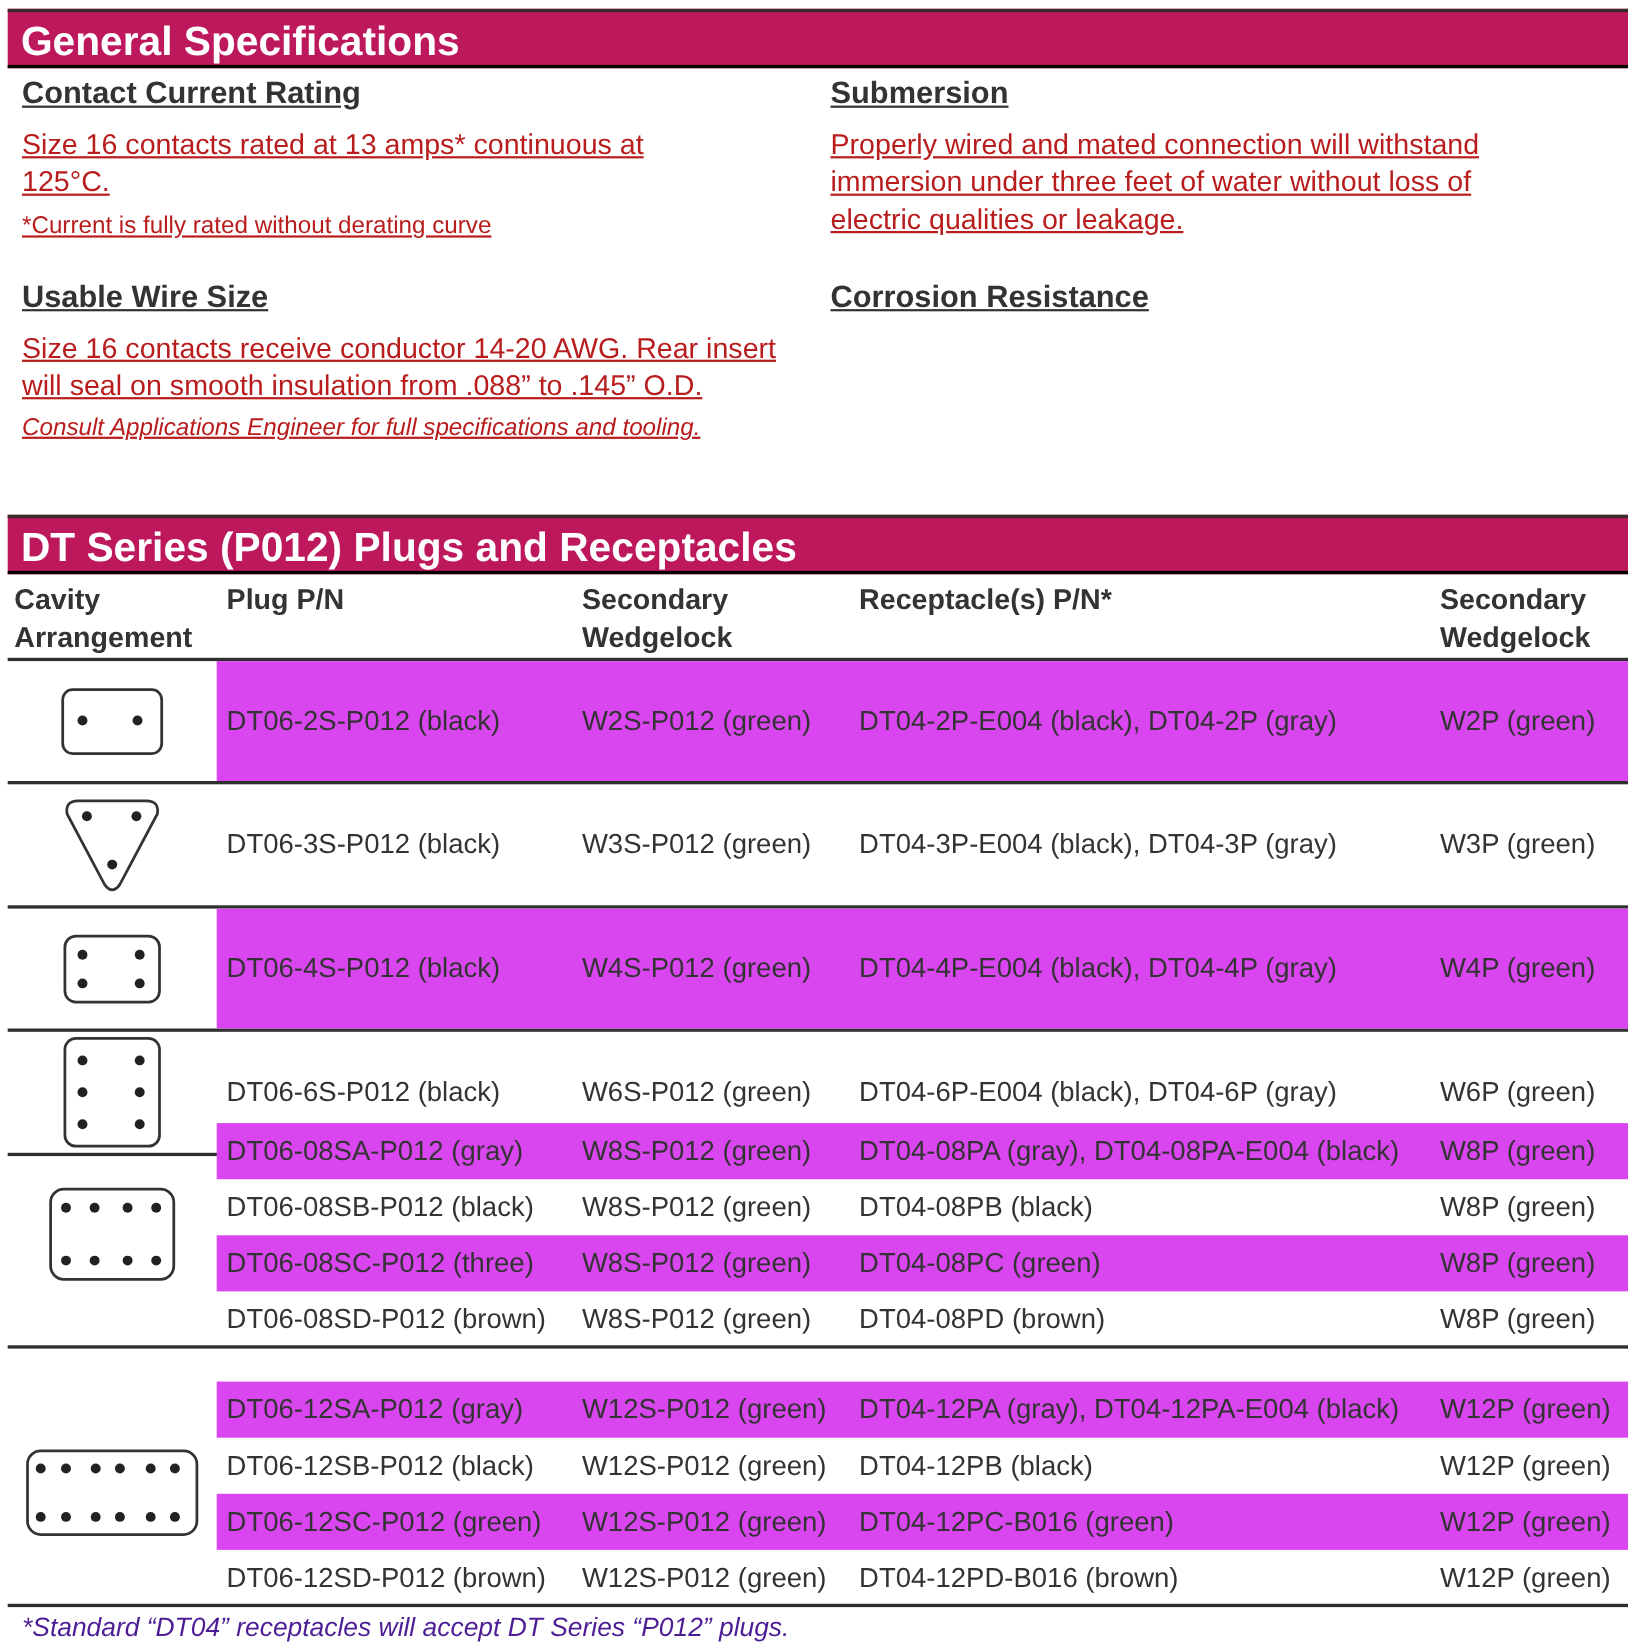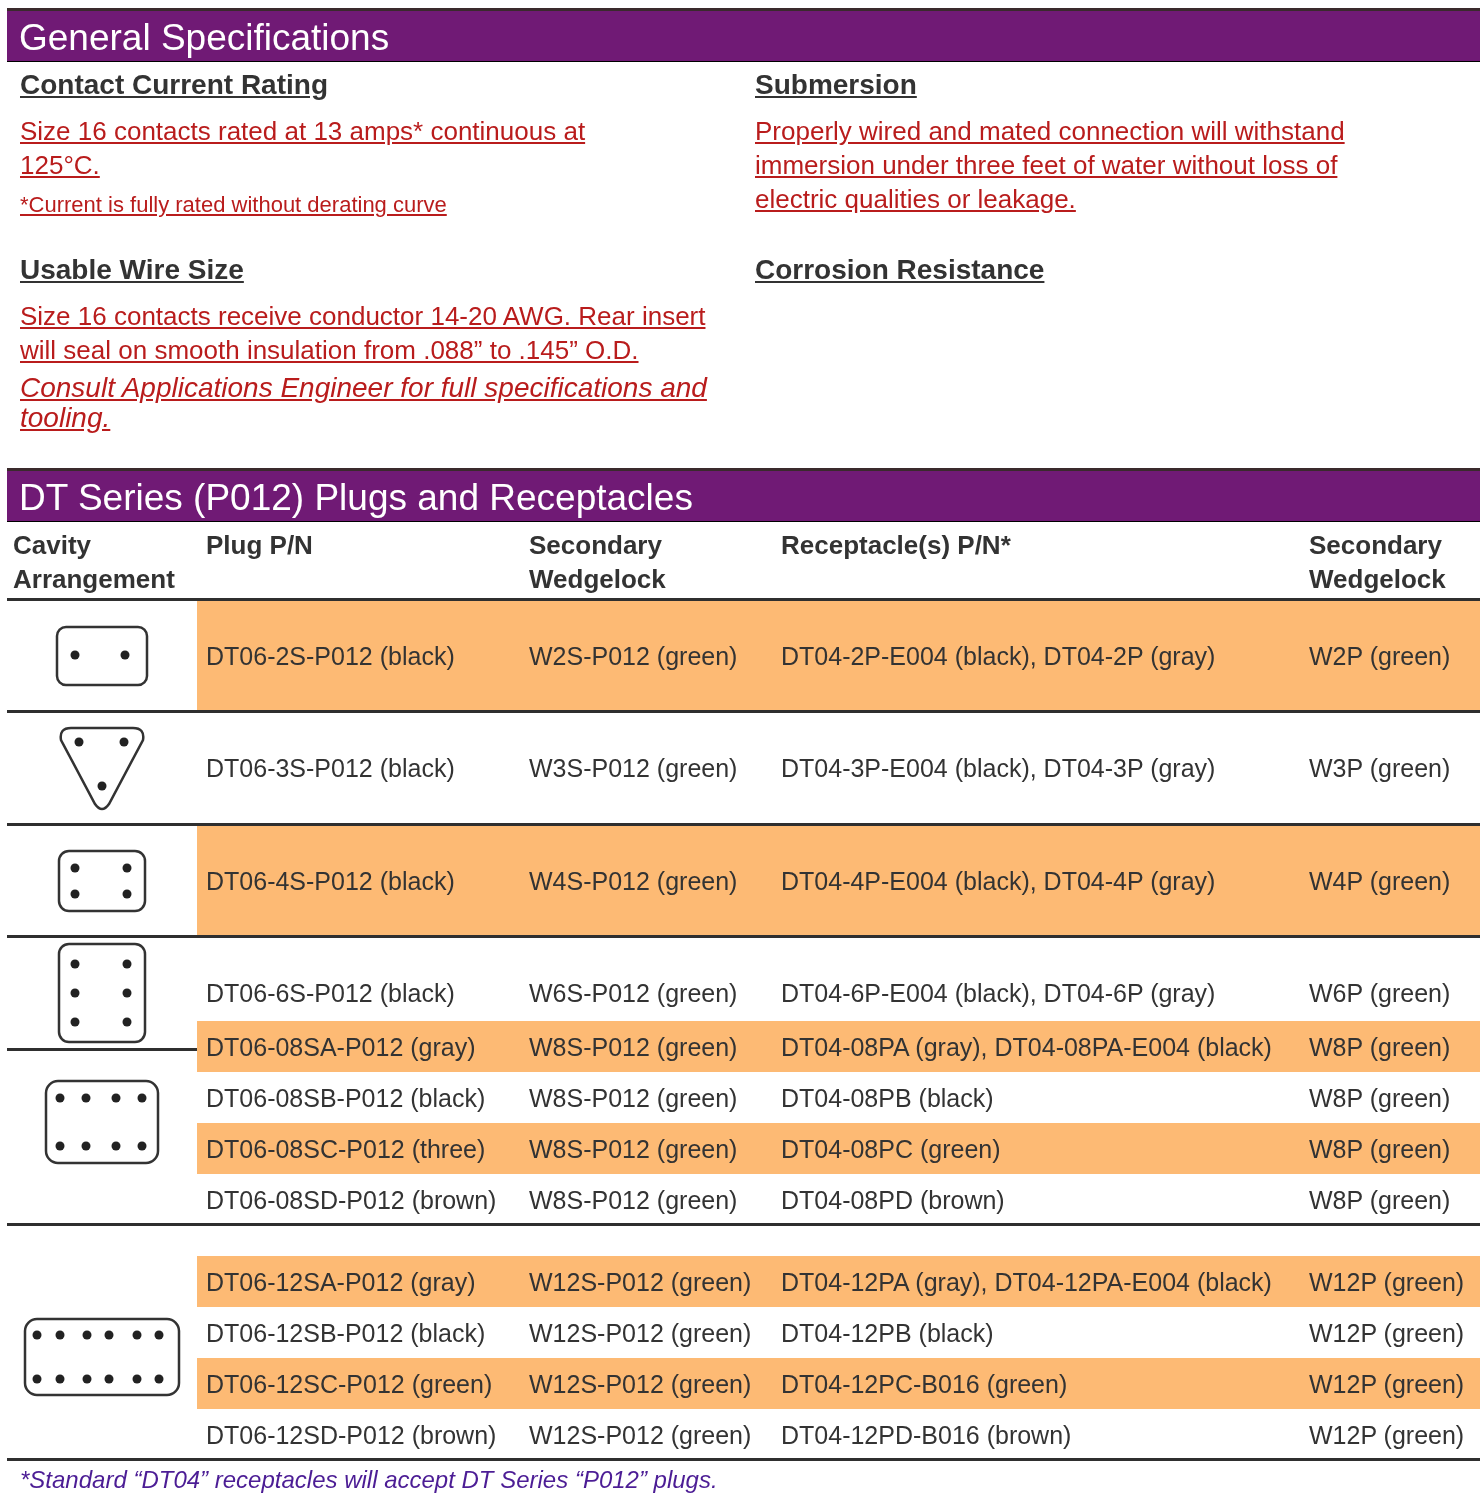--- a/index.html
+++ b/index.html
@@ -1,39 +1,39 @@
 <!DOCTYPE html>
 <html><head>
 <meta charset="utf-8">
 <style>
   html, body { margin: 0; padding: 0; background: #ffffff; }
   body { width: 1484px; height: 1500px; position: relative; overflow: hidden;
          font-family: "Liberation Sans", sans-serif; color: #333333; }
-  .bar { position: absolute; left: 7px; right: 4px; background: #701a75;
-         border-top: 3px solid #3a2a2c; border-bottom: 1px solid #000000;
-         color: #ffffff; font-weight: normal; box-sizing: border-box; }
+  .bar { position: absolute; left: 7px; right: 4px; background: #be185d;
+         border-top: 3px solid #3a2a2c; border-bottom: 3px solid #000000;
+         color: #ffffff; font-weight: bold; box-sizing: border-box; }
   .bar span { position: absolute; left: 12px; font-size: 37px; line-height: 1; }
   #bar1 { top: 8px; height: 54px; }
   #bar1 span { top: 8px; }
   #bar2 { top: 468px; height: 54px; }
   #bar2 span { top: 8px; }
 
   .spec { position: absolute; width: 700px; }
   .spec h3 { margin: 0; font-size: 28px; font-weight: bold; color: #333; line-height: 34px; text-decoration: underline; }
   .spec p { margin: 12px 0 0 0; font-size: 26px; line-height: 34px; color: #b91c1c; text-decoration: underline; }
   .spec .note { font-size: 22px; margin-top: 8px; line-height: 30px; }
-  .spec .ital { font-style: italic; font-size: 28px; margin-top: 6px; line-height: 30px; }
+  .spec .ital { font-style: italic; font-size: 22px; margin-top: 6px; line-height: 30px; }
 
   .thead { position: absolute; top: 526px; left: 7px; right: 4px; height: 72px;
            border-bottom: 3px solid #2f2f2f; font-size: 26px; font-weight: bold; color: #333; }
   .th { position: absolute; top: 2px; line-height: 34px; }
 
   .group { position: absolute; left: 7px; right: 4px; border-bottom: 3px solid #2f2f2f; box-sizing: border-box; }
   .row { position: absolute; left: 190px; right: 0; height: 51px; font-size: 25px; color: #333; }
-  .row.shade { background: #fdba74; }
+  .row.shade { background: #d946ef; }
   .row.tall { height: 109px; }
   .cell { position: absolute; top: 50%; transform: translateY(-50%); white-space: nowrap; }
   .c2 { left: 9px; } .c3 { left: 332px; } .c4 { left: 584px; } .c5 { left: 1112px; }
   .cav { position: absolute; left: 0; width: 190px; top: 0; bottom: 0; display: flex; align-items: center; justify-content: center; }
   .footnote { position: absolute; top: 1466px; left: 20px; font-size: 24px; font-style: italic; color: #4c1d95; }
 </style>
 </head>
 <body>
 
 <div id="bar1" class="bar">

